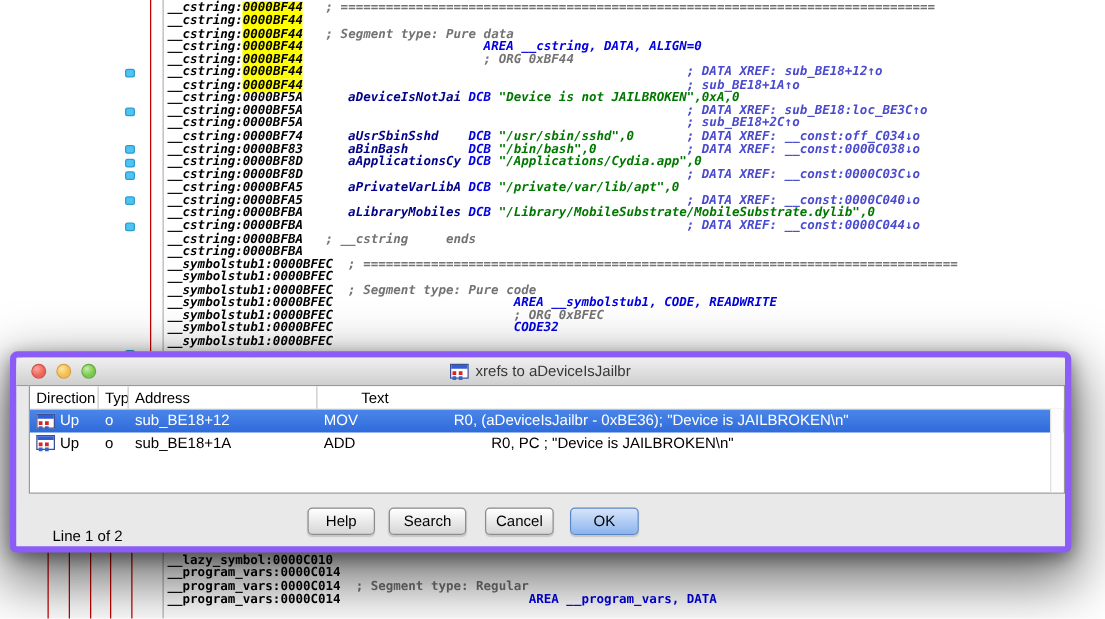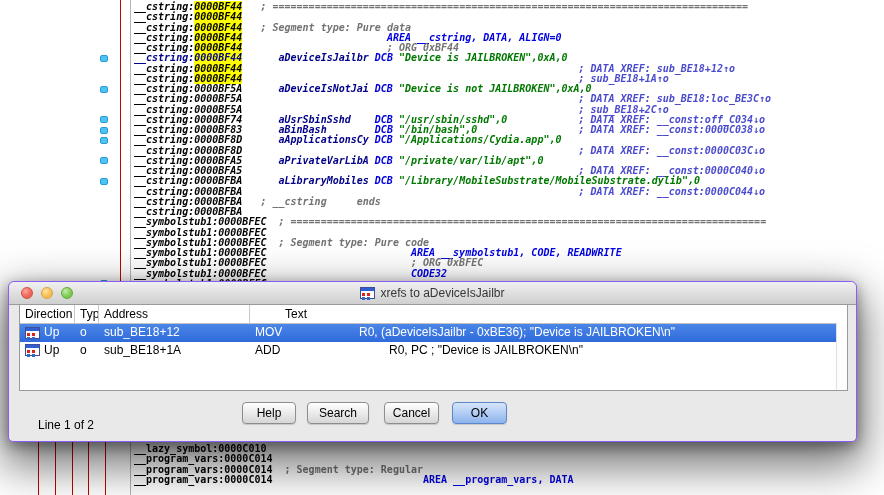--- a/index.html
+++ b/index.html
@@ -10,31 +10,31 @@
   .listing{position:absolute;left:134px;font:bold 10px "DejaVu Sans Mono",monospace;color:#000;}
   .ln{height:10.25px;line-height:10.25px;white-space:pre;}
   .sa{color:#000;}
   .sh{color:#000;background:#ffff00;}
   .san{color:#000089;}
   .shn{color:#000089;background:#ffff00;}
   .sc{color:#737373;}
   .sk{color:#0000e1;}
   .sn{color:#000089;}
   .ss{color:#007800;}
-  .sx{color:#4a4ace;margin-left:29px;}
+  .sx{color:#4a4ace;}
 
   .vline{position:absolute;width:1px;}
   .redline{background:#c40000;}
   .grayline{background:#b5b5b5;}
   .dot{position:absolute;left:100px;width:8px;height:7px;background:#4ec4f2;
        border:1px solid #2d9cd2;border-radius:2px;box-sizing:border-box;}
 
   
   #xref-window{position:absolute;left:8px;top:281px;width:849px;height:161px;
-     background:#e9e9e9;border:1px solid #8b5cf6;border-radius:6px 6px 5px 5px;
+     background:#e9e9e9;border:5px solid #8b5cf6;border-radius:6px 6px 5px 5px;
      box-shadow:0 18px 45px 6px rgba(0,0,0,0.55),0 4px 14px rgba(0,0,0,0.4);
      box-sizing:border-box;}
   #titlebar{position:absolute;left:0;top:0;right:0;height:22px;
      background:linear-gradient(#f0f0f0,#cfcfcf);border-bottom:1px solid #9b9b9b;
      border-radius:6px 6px 0 0;display:flex;align-items:center;justify-content:center;}
   .light{position:absolute;top:5px;width:12px;height:12px;border-radius:50%;box-sizing:border-box;}
   #light-close{left:12px;background:radial-gradient(circle at 35% 30%,#ffa49b,#ec6459 60%);border:1px solid #ce5247;}
   #light-min{left:32px;background:radial-gradient(circle at 35% 30%,#ffe3a0,#f5bd4f 60%);border:1px solid #d6a043;}
   #light-zoom{left:52px;background:radial-gradient(circle at 35% 30%,#c4eda2,#78c94f 60%);border:1px solid #67a83f;}
   #title-text{font-size:12px;color:#363636;display:flex;align-items:center;gap:5px;}
@@ -67,21 +67,20 @@
 <div id="screen">
 
   <div class="vline redline" style="left:120px;top:0;height:281px;"></div>
   <div class="vline grayline" style="left:130px;top:0;height:281px;"></div>
   <div id="top-listing" class="listing" style="top:2px;font-style:italic;">
       <div class="ln"><span class="sa">__cstring:</span><span class="sh">0000BF44</span><span class="sc">   ; ===============================================================================</span></div>
       <div class="ln"><span class="sa">__cstring:</span><span class="sh">0000BF44</span></div>
       <div class="ln"><span class="sa">__cstring:</span><span class="sh">0000BF44</span><span class="sc">   ; Segment type: Pure data</span></div>
       <div class="ln"><span class="sa">__cstring:</span><span class="sh">0000BF44</span><span class="sk">                        AREA __cstring, DATA, ALIGN=0</span></div>
       <div class="ln"><span class="sa">__cstring:</span><span class="sh">0000BF44</span><span class="sc">                        ; ORG 0xBF44</span></div>
-      <div class="ln"><span class="san">__cstring:</span><span class="shn">0000BF44</span><span class="sn">      aDeviceIsJailbr</span><span class="sk"> DCB </span><span class="ss">"Device is JAILBROKEN",0xA,0</span></div>
       <div class="ln"><span class="sa">__cstring:</span><span class="sh">0000BF44</span><span class="sx">                                                   ; DATA XREF: sub_BE18+12↑o</span></div>
       <div class="ln"><span class="sa">__cstring:</span><span class="sh">0000BF44</span><span class="sx">                                                   ; sub_BE18+1A↑o</span></div>
       <div class="ln"><span class="sa">__cstring:0000BF5A</span><span class="sn">      aDeviceIsNotJai</span><span class="sk"> DCB </span><span class="ss">"Device is not JAILBROKEN",0xA,0</span></div>
       <div class="ln"><span class="sa">__cstring:0000BF5A</span><span class="sx">                                                   ; DATA XREF: sub_BE18:loc_BE3C↑o</span></div>
       <div class="ln"><span class="sa">__cstring:0000BF5A</span><span class="sx">                                                   ; sub_BE18+2C↑o</span></div>
       <div class="ln"><span class="sa">__cstring:0000BF74</span><span class="sn">      aUsrSbinSshd</span><span class="sk">    DCB </span><span class="ss">"/usr/sbin/sshd",0</span><span class="sx">       ; DATA XREF: __const:off_C034↓o</span></div>
       <div class="ln"><span class="sa">__cstring:0000BF83</span><span class="sn">      aBinBash</span><span class="sk">        DCB </span><span class="ss">"/bin/bash",0</span><span class="sx">            ; DATA XREF: __const:0000C038↓o</span></div>
       <div class="ln"><span class="sa">__cstring:0000BF8D</span><span class="sn">      aApplicationsCy</span><span class="sk"> DCB </span><span class="ss">"/Applications/Cydia.app",0</span></div>
       <div class="ln"><span class="sa">__cstring:0000BF8D</span><span class="sx">                                                   ; DATA XREF: __const:0000C03C↓o</span></div>
       <div class="ln"><span class="sa">__cstring:0000BFA5</span><span class="sn">      aPrivateVarLibA</span><span class="sk"> DCB </span><span class="ss">"/private/var/lib/apt",0</span></div>

